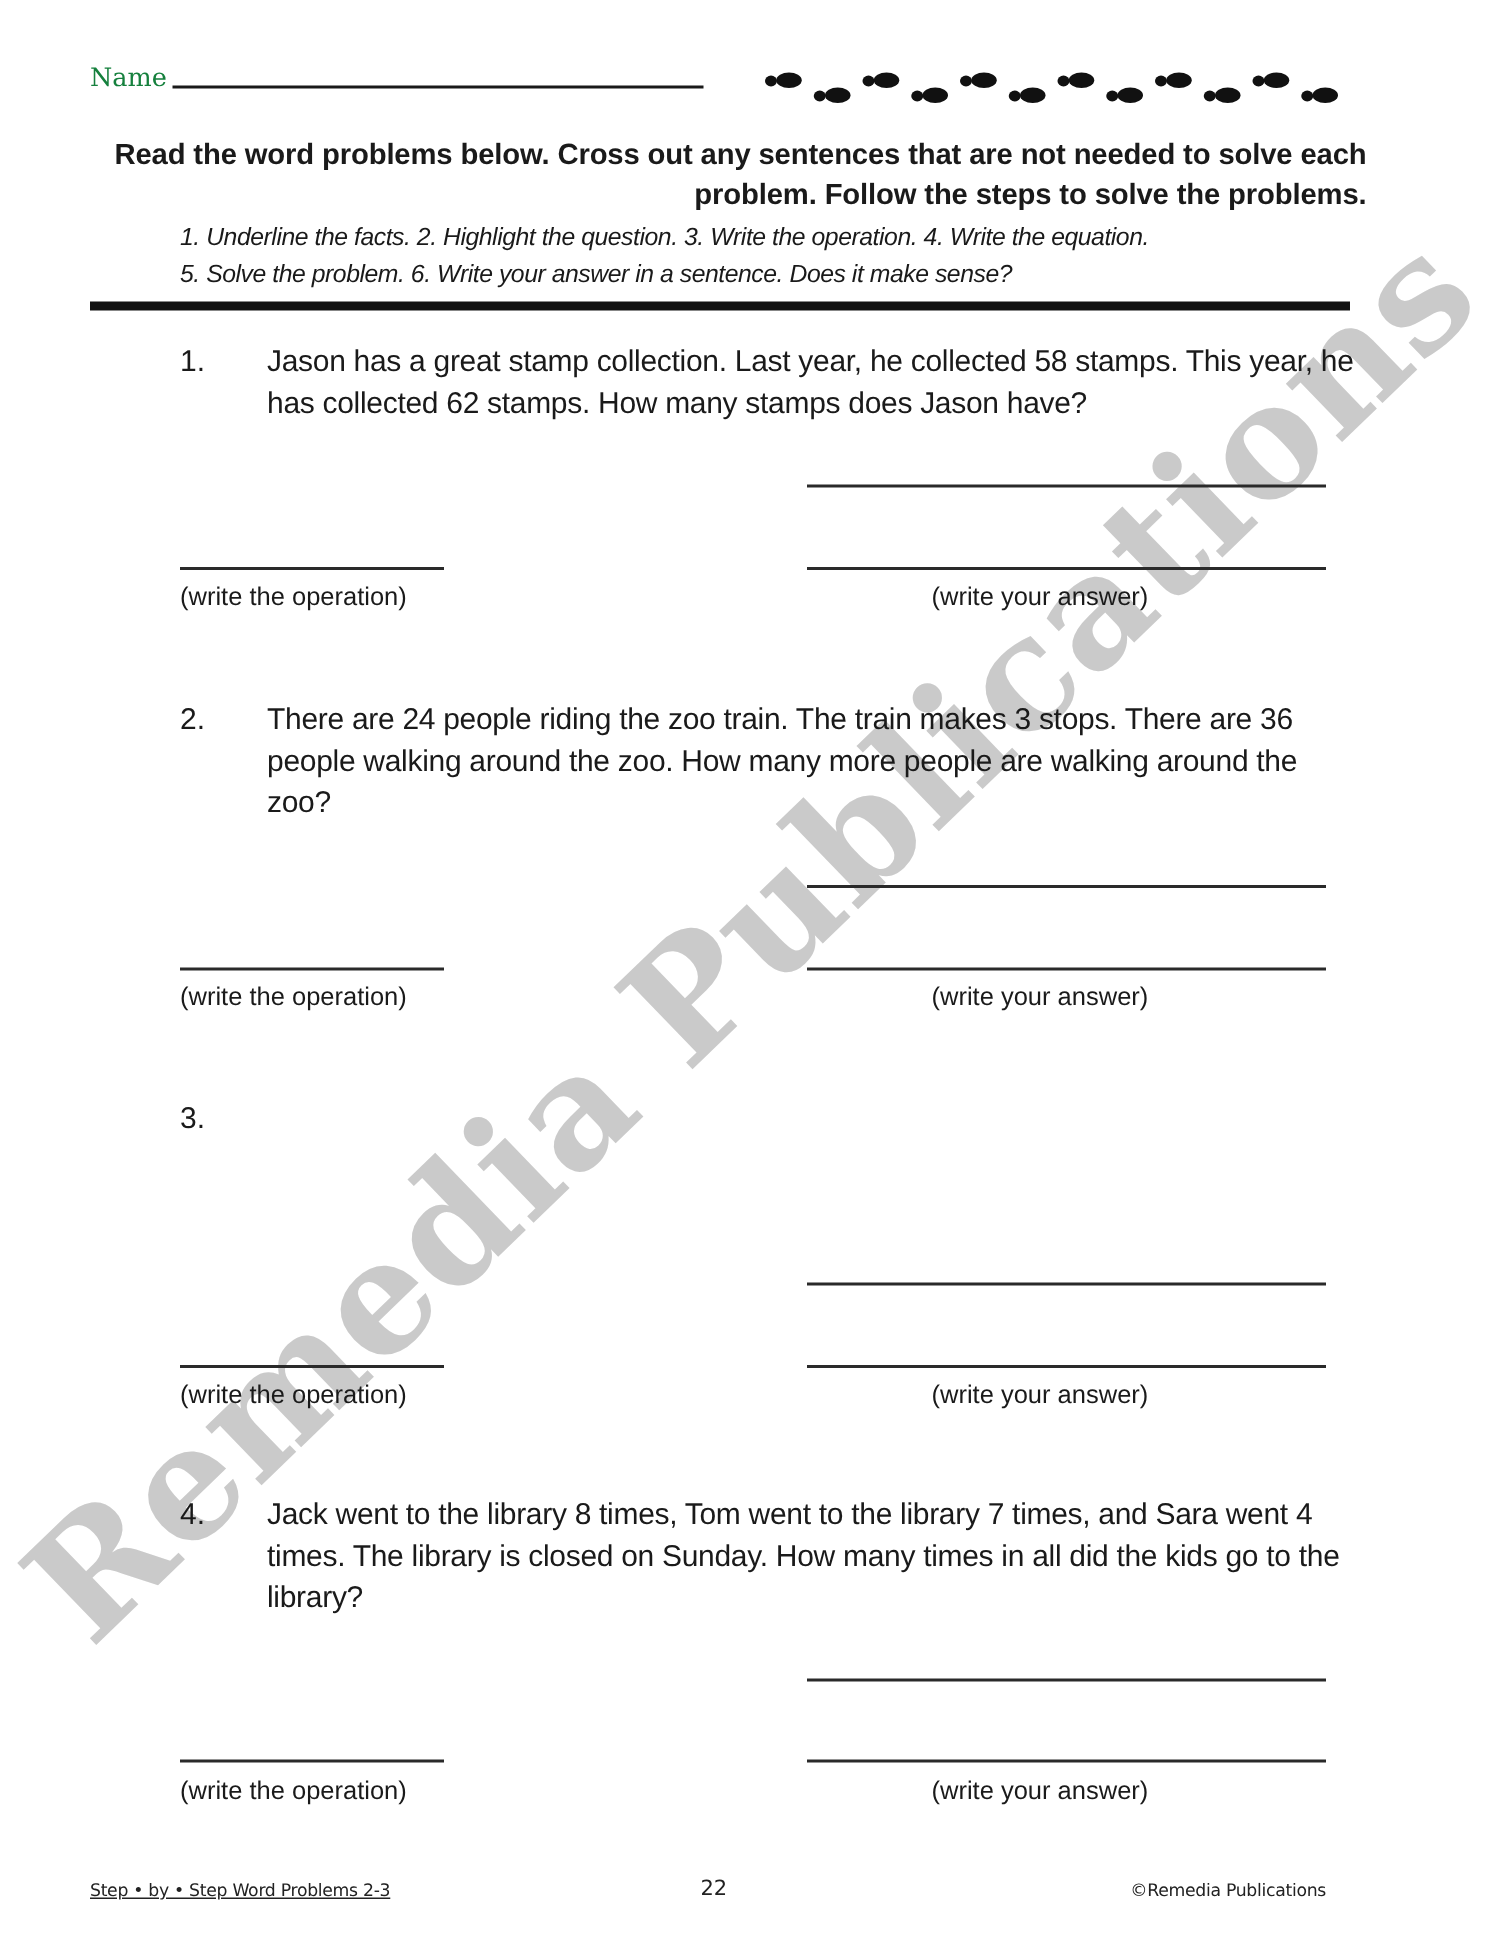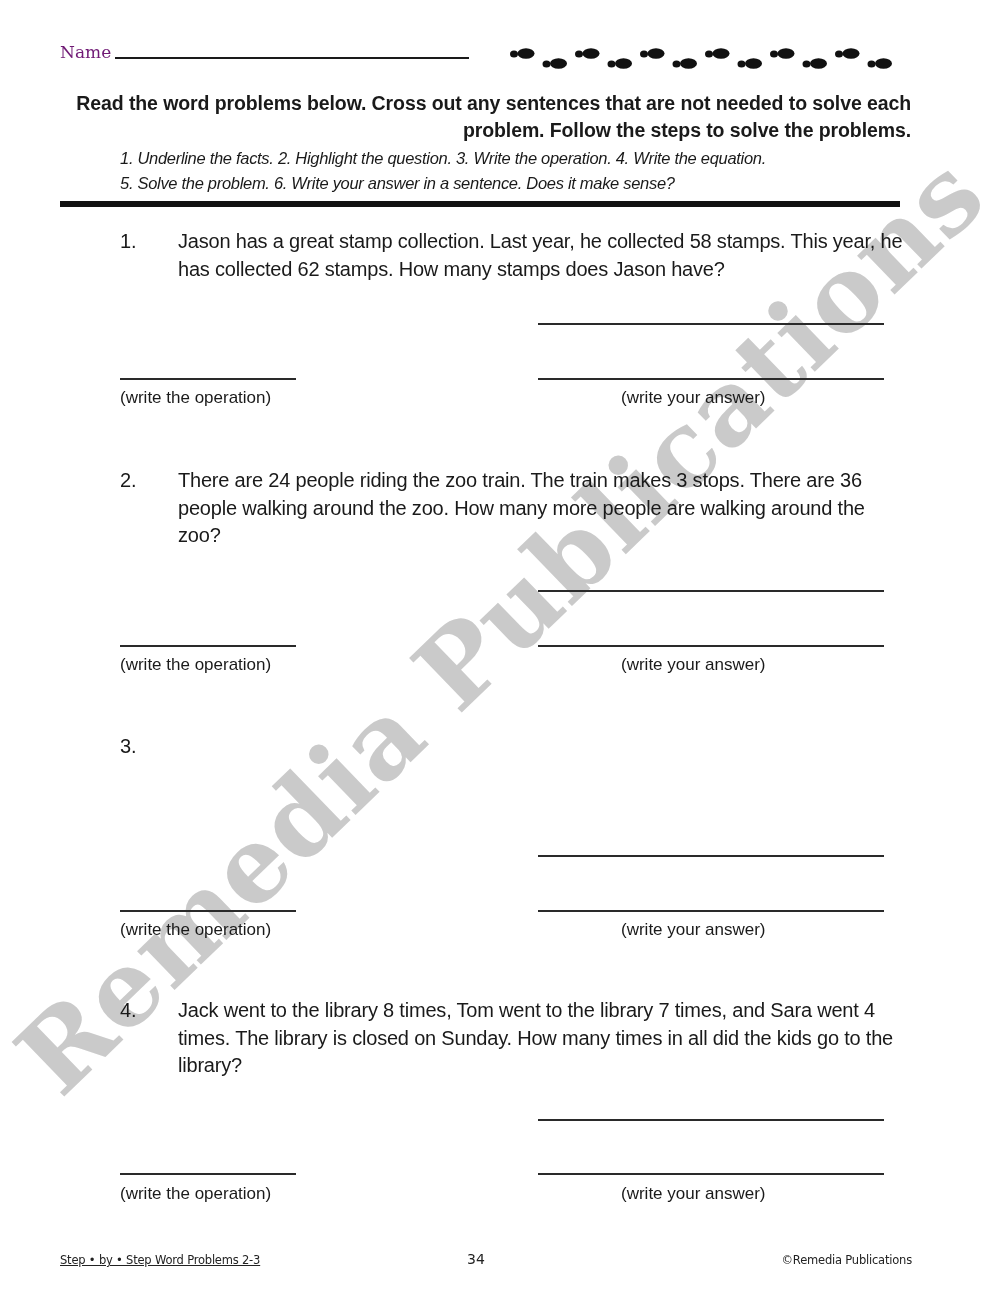--- a/index.html
+++ b/index.html
@@ -1,21 +1,21 @@
 <!DOCTYPE html>
 <html><head>
   <meta charset="utf-8">
   <style>
     html, body { margin: 0; padding: 0; background: #ffffff; }
     body { width: 1000px; height: 1300px; position: relative; overflow: hidden; color: #1a1a1a; }
     .page { position: absolute; left: 0; top: 0; width: 1000px; height: 1300px; }
 
     
     .name-row { position: absolute; left: 60px; top: 42px; display: flex; align-items: flex-end; }
-    .name-label { font-family: "DejaVu Serif", serif; font-size: 17px; color: #701a75; }
+    .name-label { font-family: "DejaVu Serif", serif; font-size: 17px; color: #15803d; }
     .name-line { width: 354px; height: 0; border-bottom: 2px solid #1a1a1a; margin-left: 4px; margin-bottom: 3px; }
 
     .footprints { position: absolute; left: 506px; top: 44px; width: 390px; height: 30px; }
 
     .instructions { position: absolute; left: 61px; top: 90px; width: 850px;
       font-family: "Liberation Sans", sans-serif; font-weight: bold; font-size: 19.5px; line-height: 27px; letter-spacing: -0.1px; text-align: right; }
     .steps { position: absolute; left: 120px; top: 146px; width: 800px;
       font-family: "Liberation Sans", sans-serif; font-style: italic; font-size: 16.5px; line-height: 25px; letter-spacing: -0.3px; }
     .steps div { white-space: nowrap; }
     .rule { position: absolute; left: 60px; top: 201px; width: 840px; height: 6px; background: #111111; }
@@ -33,21 +33,21 @@
     .op-line { left: 2px; width: 176px; }
     .ans-line { left: 420px; width: 346px; }
     .op-label, .ans-label { position: absolute; font-family: "Liberation Sans", sans-serif; font-size: 17px; }
     .op-label { left: 2px; }
     .ans-label { left: 503px; }
 
     
     .footer { position: absolute; top: 1253px; font-family: "DejaVu Sans", sans-serif; font-size: 11.5px; color: #222; }
     .footer-left { left: 60px; letter-spacing: -0.2px; text-decoration: underline; }
     .footer-center { left: 467px; font-size: 14px; top: 1251px; }
-    .footer-right { right: 88px; letter-spacing: -0.2px; }
+    .footer-right { right: 116px; letter-spacing: -0.2px; }
   </style>
 </head>
 <body>
 
 <div class="page">
 
   <div class="name-row">
     <span class="name-label">Name</span>
     <span class="name-line"></span>
   </div>
@@ -145,15 +145,15 @@
     <span class="problem-number">4.</span>
     <div class="problem-text">Jack went to the library 8 times, Tom went to the library 7 times, and Sara went 4 times. The library is closed on Sunday. How many times in all did the kids go to the library?</div>
     <div class="line ans-line" style="top:122px;"></div>
     <div class="line op-line" style="top:176px;"></div>
     <div class="line ans-line" style="top:176px;"></div>
     <span class="op-label" style="top:187px;">(write the operation)</span>
     <span class="ans-label" style="top:187px;">(write your answer)</span>
   </div>
 
   <span class="footer footer-left">Step • by • Step Word Problems 2-3</span>
-  <span class="footer footer-center">34</span>
+  <span class="footer footer-center">22</span>
   <span class="footer footer-right">©Remedia Publications</span>
 </div>
 
 </body></html>

